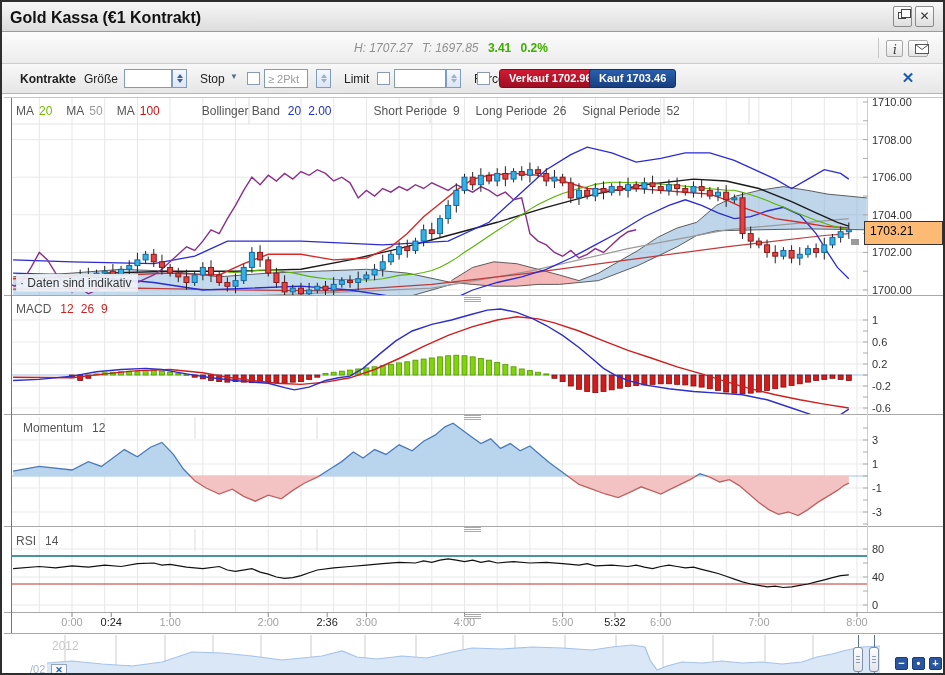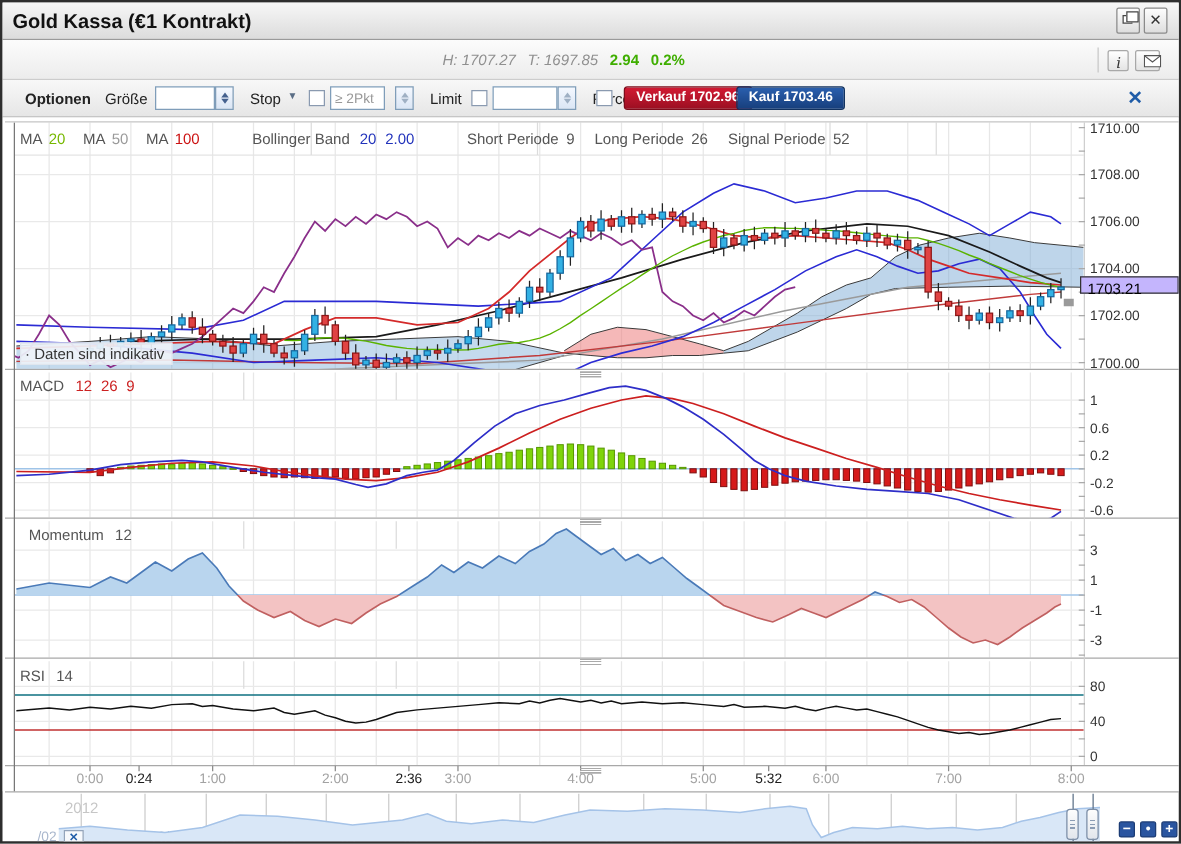--- a/index.html
+++ b/index.html
@@ -34,21 +34,21 @@
   .chk{position:absolute;top:8px;width:13px;height:13px;background:#fff;border:1px solid #8a9ab0;cursor:pointer;}
   .pillbtn{position:absolute;top:5px;height:19px;border-radius:3px;color:#fff;font-size:11px;font-weight:bold;padding:0 9px;border:1px solid;cursor:pointer;line-height:17px;}
   .sellbtn{left:497px;background:linear-gradient(#d21a33,#9c0f22);border-color:#7d0c1b;}
   .buybtn{left:587px;background:linear-gradient(#2a5fae,#173f7d);border-color:#12325f;}
   .obclose{position:absolute;left:897px;top:5px;width:18px;height:18px;color:#1f5ca8;font-size:15px;font-weight:bold;cursor:pointer;background:none;border:none;padding:0;}
   
   .chartbg{position:absolute;left:0;top:92px;width:941px;height:539px;background:#ffffff;}
   #chart-svg{position:absolute;left:0;top:0;width:945px;height:675px;pointer-events:none;}
   .legend{position:absolute;font-size:12px;color:#555;white-space:nowrap;}
   .legend span{display:inline-block;}
-  .pricetag{position:absolute;left:862px;top:219px;width:79px;height:14px;background:#c4b5fd;border:1px solid #333;font-size:12px;color:#000;padding:2px 0 0 5px;}
+  .pricetag{position:absolute;left:862px;top:219px;width:79px;height:24px;background:#fdba74;border:1px solid #333;font-size:12px;color:#000;padding:2px 0 0 5px;}
   .disclaimer{position:absolute;left:14px;top:272px;font-size:12px;color:#333;background:rgba(238,243,249,0.92);padding:1px 6px 1px 3px;border:1px solid #e0e6ee;}
   .grip{position:absolute;left:462px;width:17px;height:5px;background:repeating-linear-gradient(#aaa,#aaa 1px,transparent 1px,transparent 2px);cursor:row-resize;}
   
   .navclose{position:absolute;left:49px;top:662px;width:16px;height:13px;background:#f7f9fc;border:1px solid #93a4bb;color:#1f5ca8;font-size:9px;font-weight:bold;text-align:center;line-height:11px;cursor:pointer;padding:0;}
   .navhandle{position:absolute;top:645px;width:10px;height:25px;background:linear-gradient(#fdfdfd,#e2e6ec);border:1px solid #7d8ea6;border-radius:3px;cursor:ew-resize;}
   .navhandle:before{content:"";position:absolute;left:2px;top:8px;width:4px;height:8px;background:repeating-linear-gradient(#8b9cb4,#8b9cb4 1px,transparent 1px,transparent 3px);}
   .navstem{position:absolute;top:633px;width:1px;height:40px;background:#5d7188;}
   .zbtn{position:absolute;top:655px;width:13px;height:13px;background:#2a55a0;border:1px solid #1c3c75;border-radius:2px;color:#fff;font-size:11px;font-weight:bold;text-align:center;line-height:11px;cursor:pointer;padding:0;}
 </style>
 </head>
@@ -61,35 +61,35 @@
     <button class="wbtn" style="left:891px;">
         <span class="restoreglyph"></span>
       </button>
     <button class="wbtn" style="left:913px;"><span class="xglyph">✕</span></button>
   </div>
 
   <div class="menubar">
     <div class="quote">
       <span class="gry">H: 1707.27</span>
       <span class="gry">T: 1697.85</span>
-      <span class="grn">2.94</span>
+      <span class="grn">3.41</span>
       <span class="grn">0.2%</span>
     </div>
   </div>
   <div class="vsep-top"></div>
   <button class="ibtn" style="left:884px;"><i>i</i></button>
   <button class="ibtn" style="left:906px;width:20px;">
     <svg width="14" height="10" viewBox="0 0 14 10" style="margin-top:2px;">
       <rect x="0.5" y="0.5" width="13" height="9" fill="#fff" stroke="#555"></rect>
       <path d="M0.5 0.5 L7 5.5 L13.5 0.5" fill="none" stroke="#555"></path>
     </svg>
   </button>
 
   <div class="orderbar">
-    <span class="ob-lbl" style="left:18px;font-weight:bold;">Optionen</span>
+    <span class="ob-lbl" style="left:18px;font-weight:bold;">Kontrakte</span>
     <span class="ob-lbl" style="left:82px;">Größe</span>
     <input class="field" style="left: 122px; width: 48px; color: rgb(0, 0, 0);">
     <span class="spin" style="left:170px;"></span>
     <span class="ob-lbl" style="left:198px;">Stop</span>
       <span class="ob-lbl" style="left:228px;font-size:8px;color:#5a6d85;">▼</span>
     <span class="chk" style="left:245px;"></span>
     <span class="field" style="left:262px;width:44px;">≥ 2Pkt</span>
     <span class="spin dis" style="left:314px;"></span>
     <span class="ob-lbl" style="left:342px;">Limit</span>
     <span class="chk" style="left:375px;"></span>

